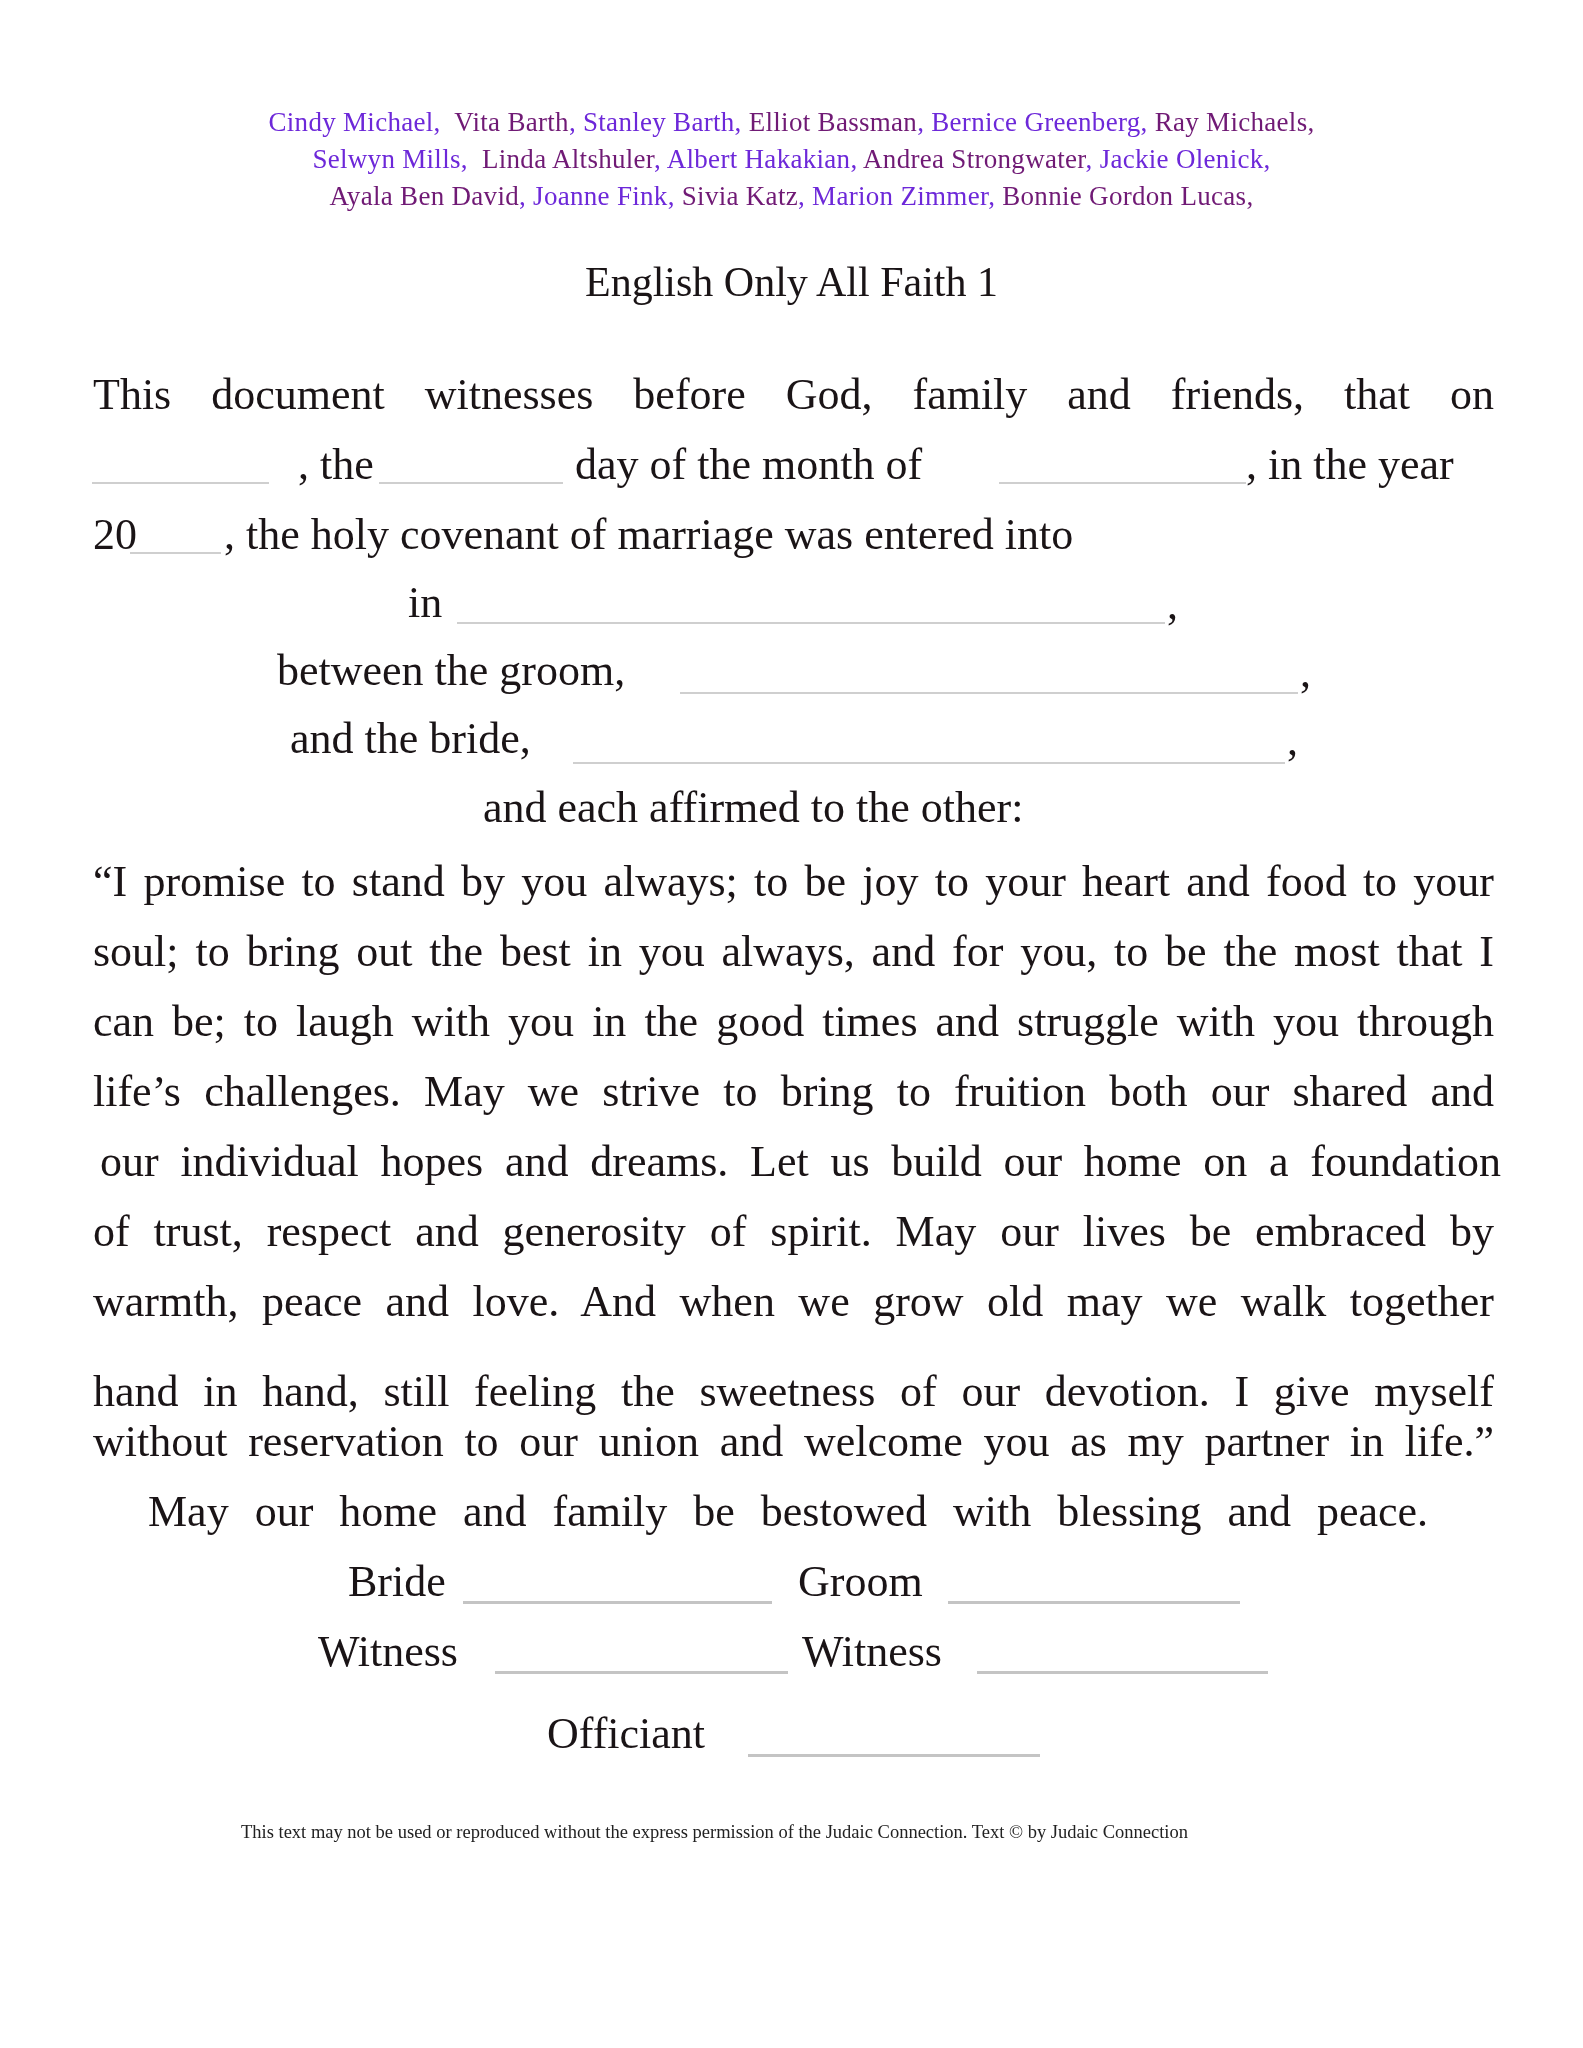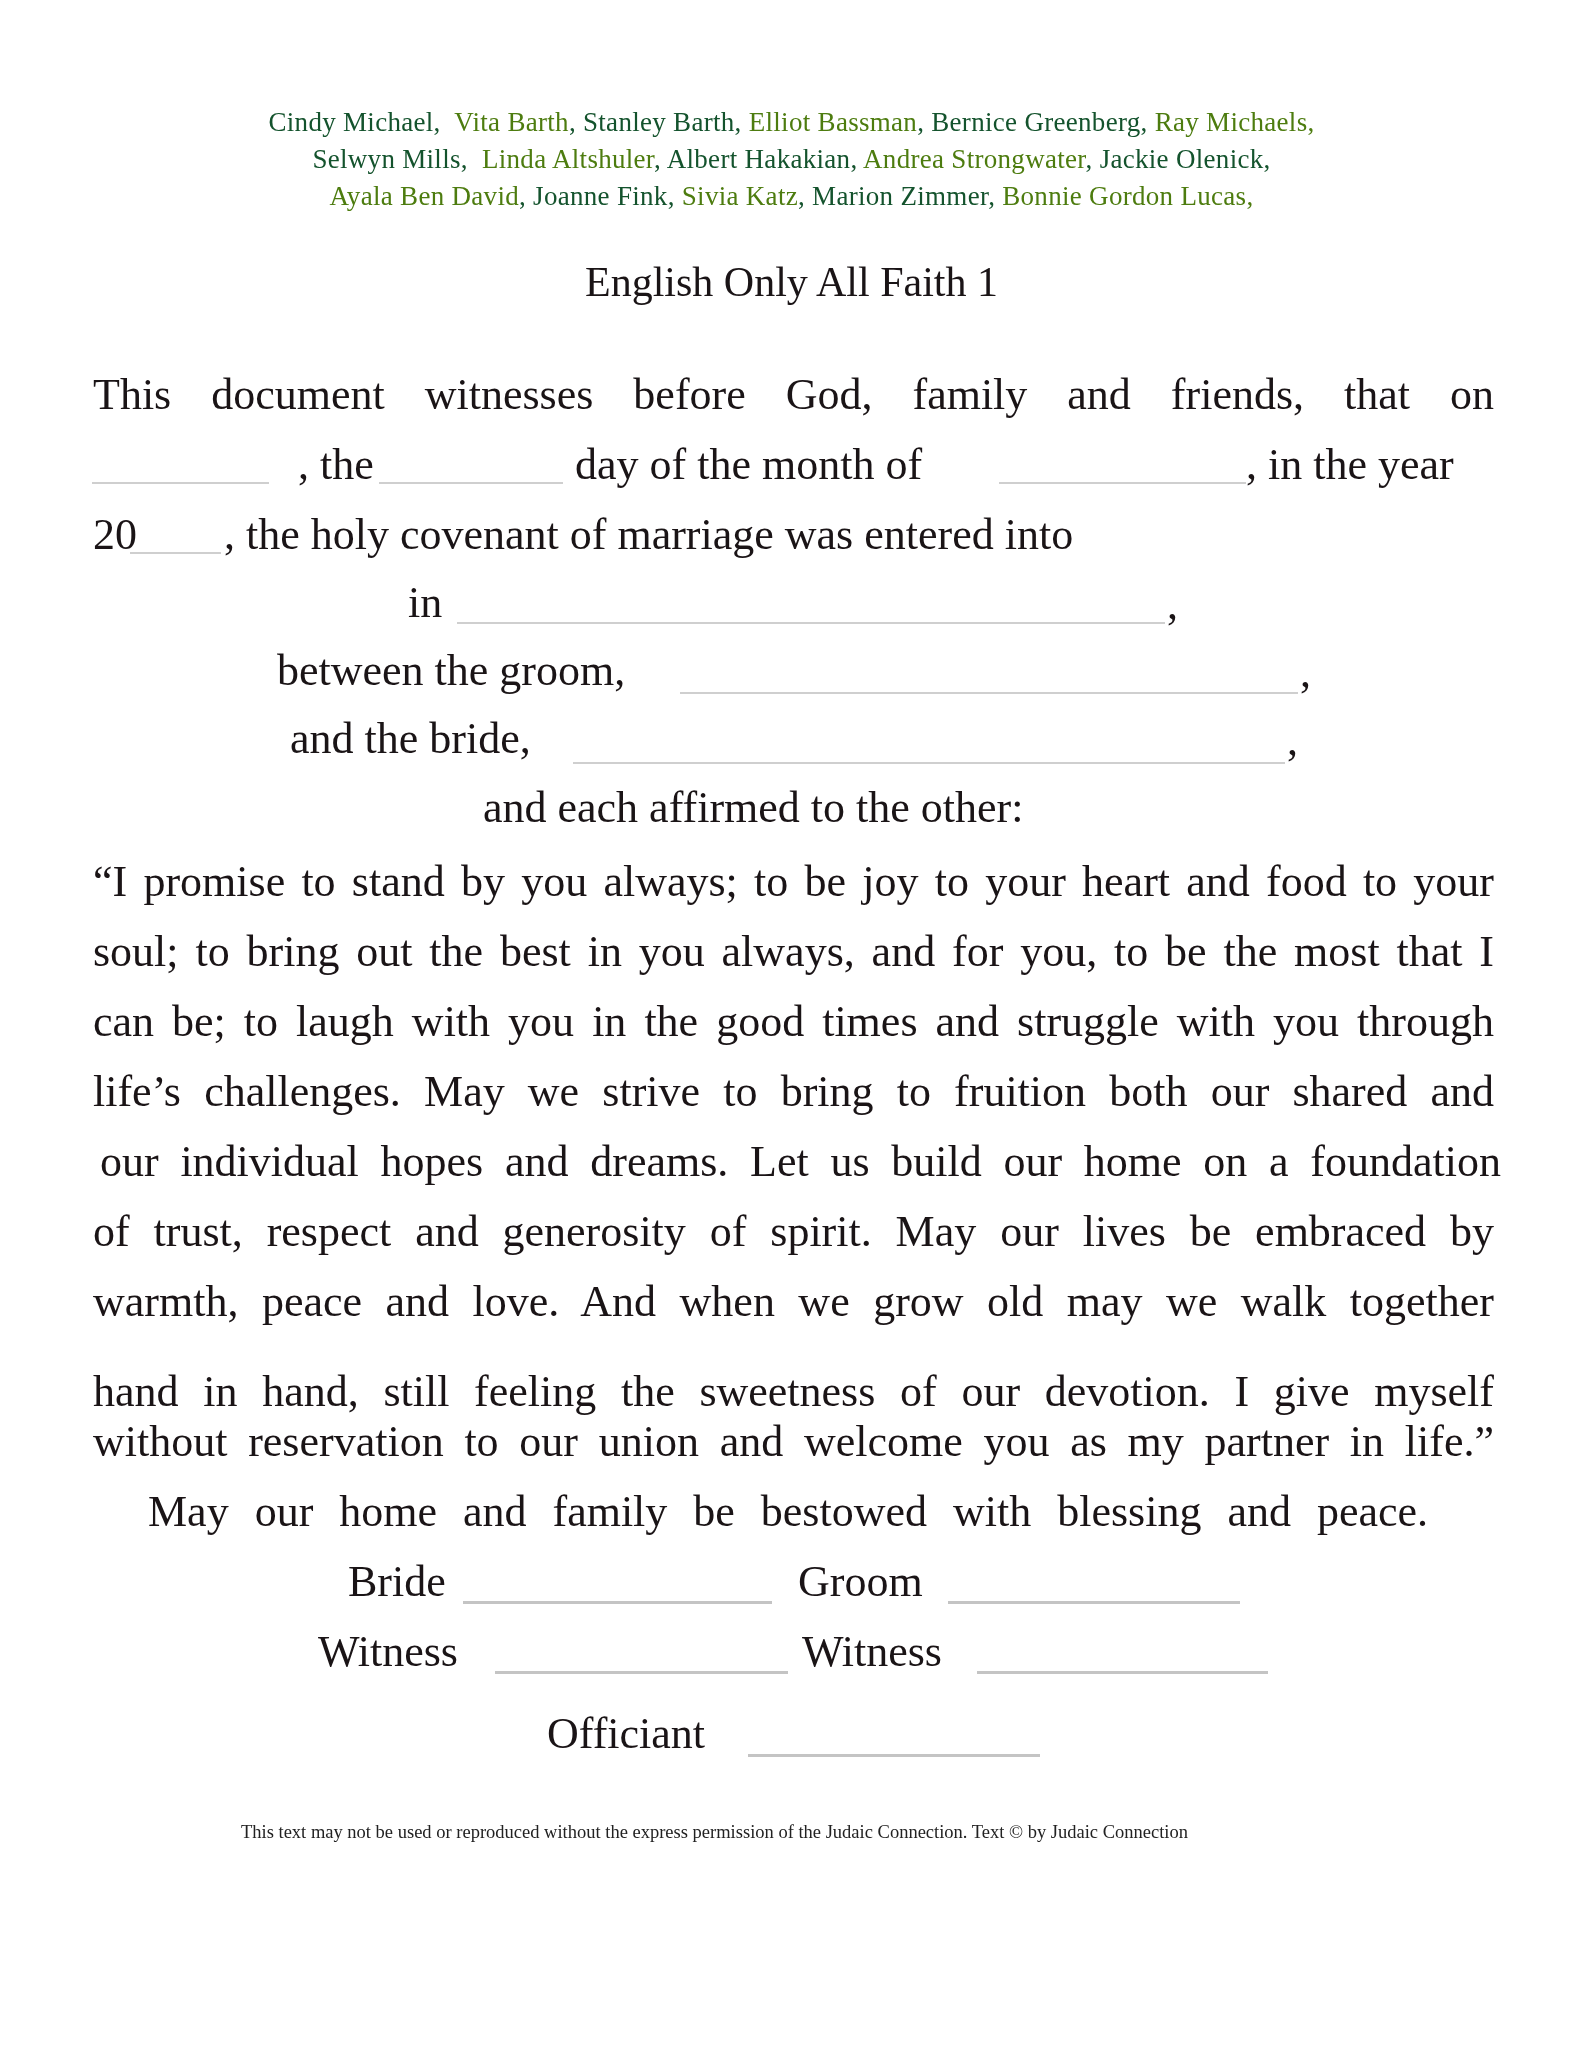--- a/index.html
+++ b/index.html
@@ -1,21 +1,21 @@
 <!DOCTYPE html>
 <html><head>
 <meta charset="utf-8">
 <style>
   html, body { margin: 0; padding: 0; background: #ffffff; }
   body { width: 1583px; height: 2048px; position: relative; overflow: hidden;
          font-family: "Liberation Serif", "DejaVu Serif", serif; color: #1a1416; }
   .abs { position: absolute; white-space: nowrap; }
   .names { font-size: 27px; text-align: center; left: 0; width: 1583px; line-height: 37px; top: 104px; letter-spacing: 0.3px; }
-  .names .red { color: #4d7c0f; }
-  .names .blk { color: #14532d; }
+  .names .red { color: #701a75; }
+  .names .blk { color: #6d28d9; }
   .title { font-size: 42px; left: 0; width: 1583px; text-align: center; top: 258px; }
   .line { font-size: 44px; line-height: 50px; }
   .just { text-align: justify; text-align-last: justify; white-space: normal; }
   .blank { position: absolute; height: 0; border-top: 2px solid #cfcfcf; }
   .sigblank { position: absolute; height: 0; border-top: 3px solid #c4c4c4; }
   .footer { font-size: 18.5px; left: 0; width: 1429px; text-align: center; top: 1822px; color: #222; }
 </style>
 </head>
 <body>
 

